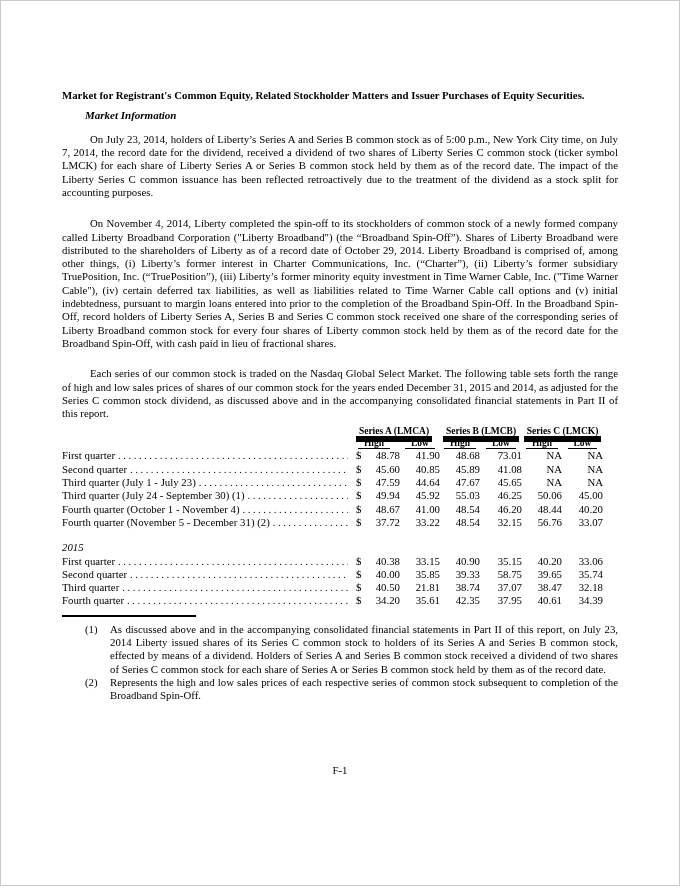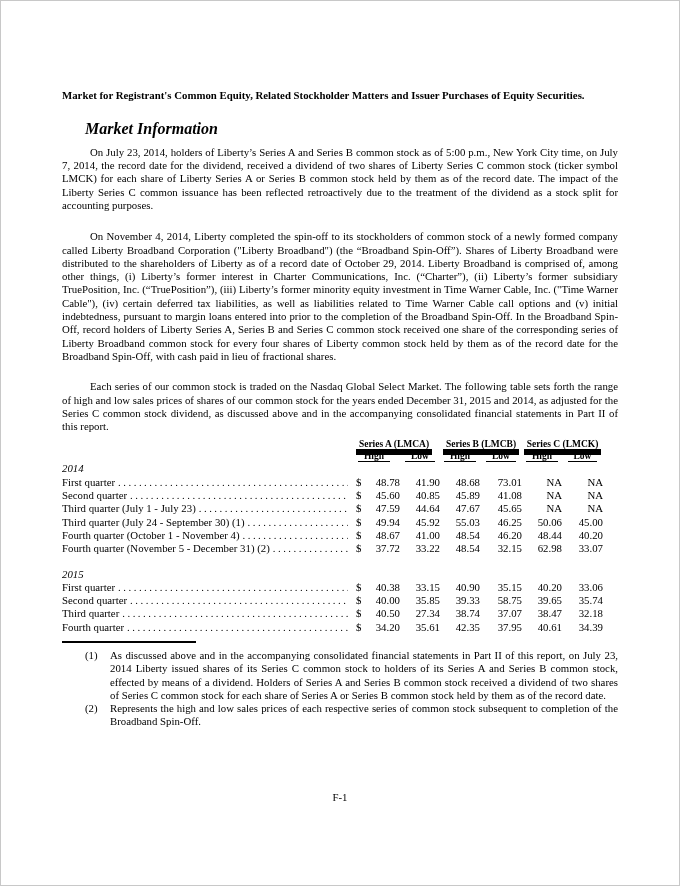--- a/index.html
+++ b/index.html
@@ -18,22 +18,22 @@
     overflow: hidden;
   }
   .doc-title {
     margin: 0;
     font-size: 10.8px;
     line-height: 13.5px;
     font-weight: bold;
     text-align: justify;
   }
   .section-heading {
-    margin: 19px 0 0 23px;
-    font-size: 16px;
+    margin: 6px 0 0 23px;
+    font-size: 11px;
     line-height: 13.3px;
     font-weight: bold;
     font-style: italic;
   }
   .body-para {
     margin: 11px 0 0 0;
     text-align: justify;
     text-indent: 28px;
   }
   .body-para.gap-lg { margin-top: 18px; }
@@ -133,23 +133,20 @@
         <td></td>
         <td><span class="sub">High</span></td>
         <td><span class="sub">Low</span></td>
         <td><span class="sub">High</span></td>
         <td><span class="sub">Low</span></td>
         <td><span class="sub">High</span></td>
         <td><span class="sub">Low</span></td>
       </tr>
     </thead>
     <tbody id="price-table-body">
-        <tr class="year-row">
-          <td colspan="7" class="year">2014</td>
-        </tr>
         <tr>
           <td class="lbl-cell">
             <span class="cellflex">
               <span class="lbl">First quarter</span>
               <span class="leader">........................................................................................................................</span>
             </span>
           </td>
           <td class="num first">
             <span class="cellflex">
               <span>$</span>
@@ -247,21 +244,21 @@
           </td>
           <td class="num first">
             <span class="cellflex">
               <span>$</span>
               <span>37.72</span>
             </span>
           </td>
           <td class="num">33.22</td>
           <td class="num">48.54</td>
           <td class="num">32.15</td>
-          <td class="num">62.98</td>
+          <td class="num">56.76</td>
           <td class="num">33.07</td>
         </tr>
         <tr class="year-row spaced">
           <td colspan="7" class="year">2015</td>
         </tr>
         <tr>
           <td class="lbl-cell">
             <span class="cellflex">
               <span class="lbl">First quarter</span>
               <span class="leader">........................................................................................................................</span>
@@ -304,21 +301,21 @@
               <span class="lbl">Third quarter</span>
               <span class="leader">........................................................................................................................</span>
             </span>
           </td>
           <td class="num first">
             <span class="cellflex">
               <span>$</span>
               <span>40.50</span>
             </span>
           </td>
-          <td class="num">27.34</td>
+          <td class="num">21.81</td>
           <td class="num">38.74</td>
           <td class="num">37.07</td>
           <td class="num">38.47</td>
           <td class="num">32.18</td>
         </tr>
         <tr>
           <td class="lbl-cell">
             <span class="cellflex">
               <span class="lbl">Fourth quarter</span>
               <span class="leader">........................................................................................................................</span>

